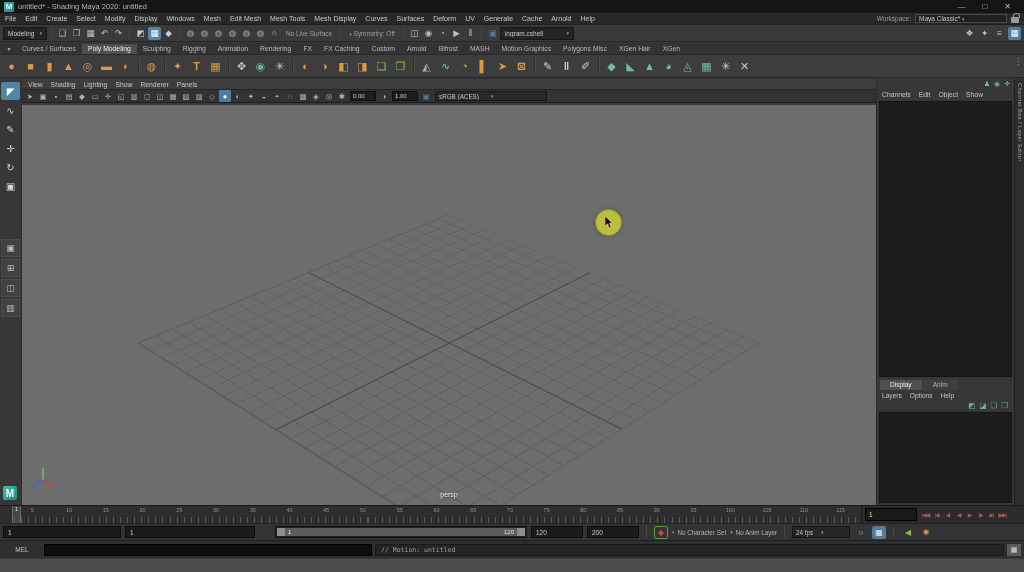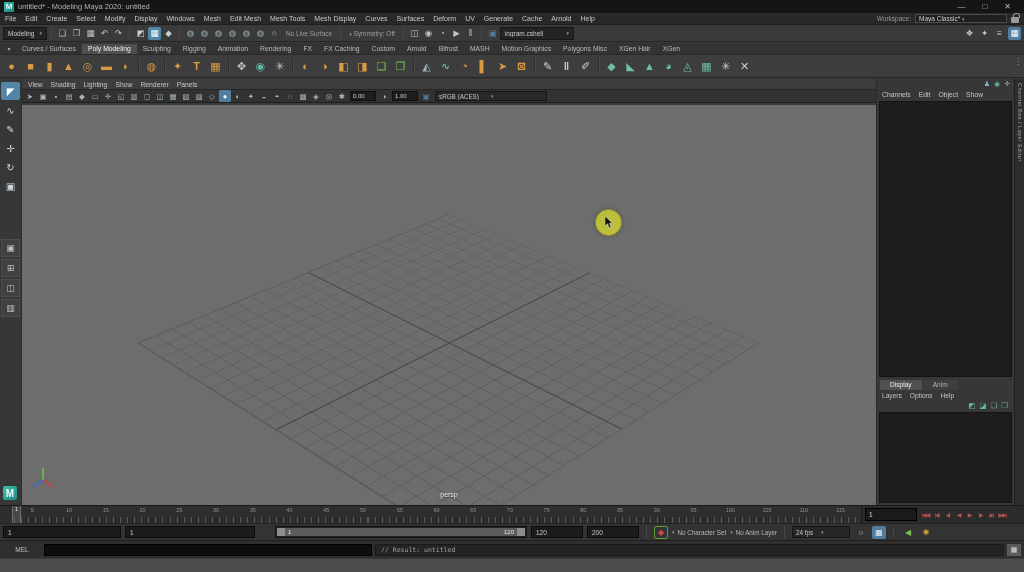--- a/index.html
+++ b/index.html
@@ -124,21 +124,21 @@
   .cmdicon{width:14px;height:12px;background:#5a5a5a;color:#ddd;font-size:7px;display:flex;align-items:center;justify-content:center;flex:0 0 auto}
   .helpline{position:absolute;left:0;top:558px;right:0;bottom:0;background:#4d4d4d;border-top:1px solid #3a3a3a}
 </style>
 </head>
 <body>
 
 <div id="app">
 
   <div class="titlebar">
     <span class="mlogo">M</span>
-    <span class="title">untitled* - Modeling Maya 2020: untitled</span>
+    <span class="title">untitled* - Shading Maya 2020: untitled</span>
     <div class="winbtns">
 
     <span class="winbtn">—</span>
         <span class="winbtn">□</span>
         <span class="winbtn">✕</span>
       </div>
   </div>
 
   <div class="menubar">
     <div class="menus">
@@ -506,19 +506,19 @@
     <span class="rricon" style="color:#b9c4c9">○</span>
     <span class="rricon" style="color:#eef4f8;background:#4f7c9f">▦</span>
     <i class="vsep"></i>
     <span class="rricon" style="color:#7ec24a">◀</span>
     <span class="rricon" style="color:#d89a45">✱</span>
   </div>
 
   <div class="cmdline">
     <span class="cmdlabel">MEL</span>
     <input class="cmdinput" value="" style="">
-    <span class="cmdresult">// Result: untitled</span>
+    <span class="cmdresult">// Motion: untitled</span>
     <span class="cmdicon">▦</span>
   </div>
 
   <div class="helpline"></div>
 
 </div>
 
 </body></html>

